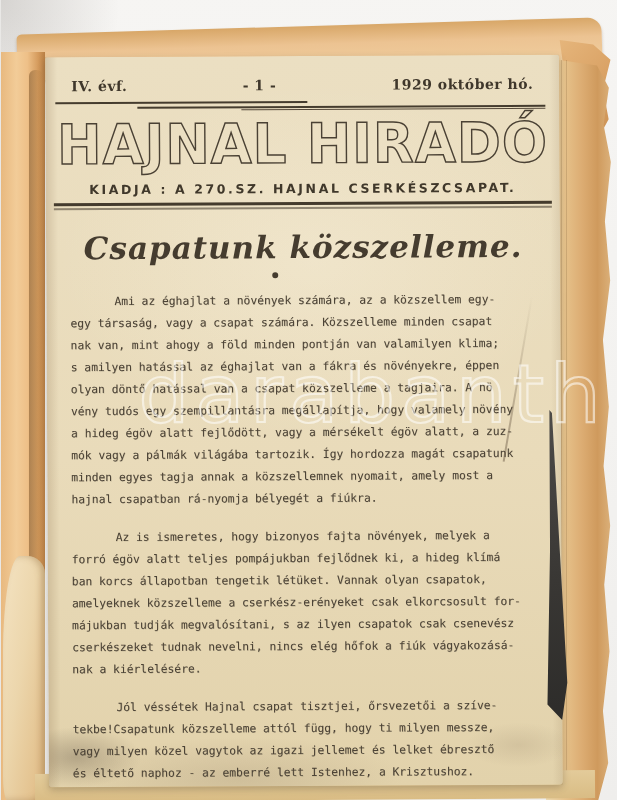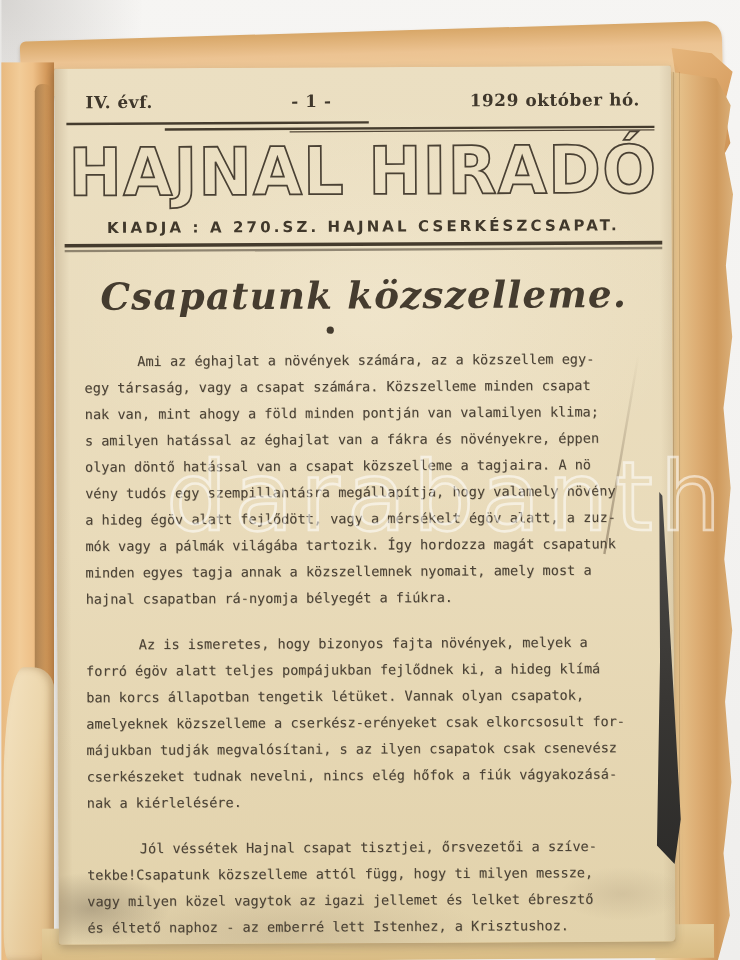--- a/index.html
+++ b/index.html
@@ -143,21 +143,21 @@
     clip-path:polygon(34% 0, 42% 1%, 90% 88%, 74% 100%, 28% 95%, 36% 45%);
   }
 
   
   .watermark {
     position:absolute; left:138px; top:348px;
     font-family:"DejaVu Sans", sans-serif; font-size:80px; letter-spacing:6px;
     color:rgba(255,255,255,0.38);
     -webkit-text-fill-color:transparent;
     -webkit-text-stroke:2.2px rgba(255,255,255,0.55);
-    pointer-events:none; white-space:nowrap;margin-top:20px;
+    pointer-events:none; white-space:nowrap;
   }
 </style>
 </head>
 <body>
 
 <div class="photo">
 
   <div class="corner-shade"></div>
 
   <div class="cover-top-band"></div>

